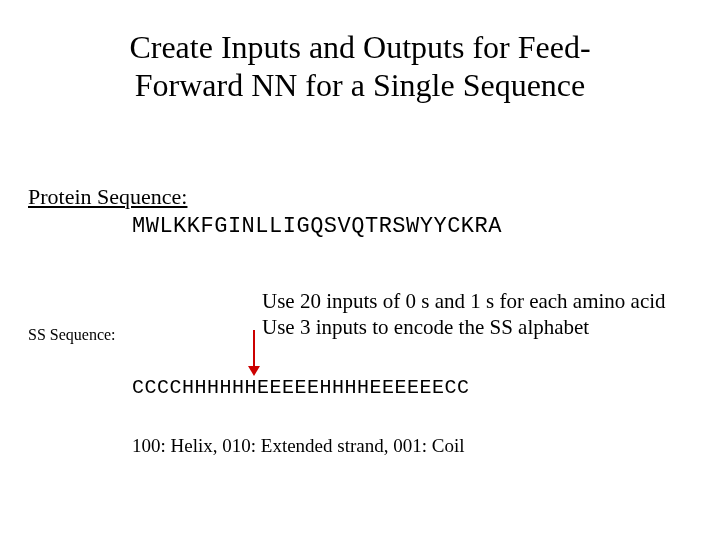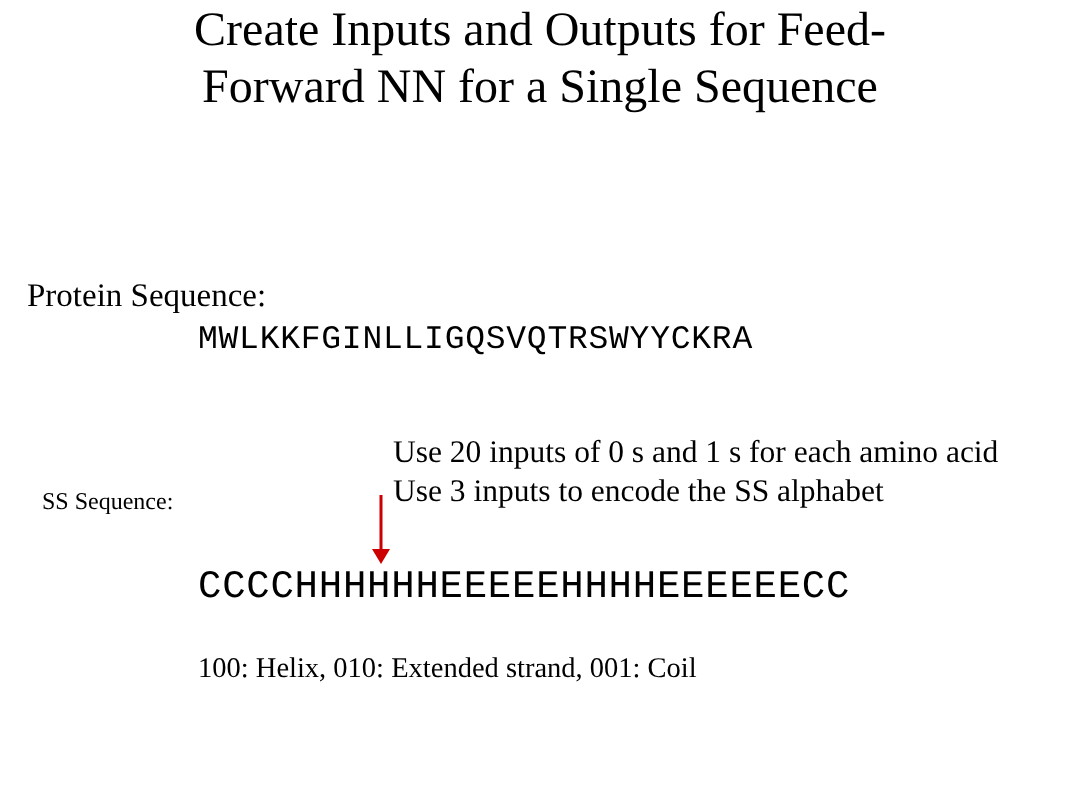--- a/index.html
+++ b/index.html
@@ -11,28 +11,30 @@
       width: 720px;
       height: 540px;
       background: #ffffff;
       font-family: "Times New Roman", Times, serif;
       color: #000000;
       position: relative;
     }
     .title {
       font-size: 32px;
       text-align: center;
+      padding-top: 28px;
       line-height: 1.2;
       font-weight: normal;
     }
     .label-protein {
       position: absolute;
       top: 184px;
-      left: 18px;
+      left: 28px;
       font-size: 22px;
+      text-decoration: underline;
     }
     .seq-protein {
       position: absolute;
       top: 214px;
       left: 132px;
       font-family: Liberation Mono, monospace;
       font-size: 22px;
       letter-spacing: 0.5px;
     }
     .note-block {
@@ -47,21 +49,21 @@
       position: absolute;
       top: 326px;
       left: 28px;
       font-size: 16px;
     }
     .seq-ss {
       position: absolute;
       top: 376px;
       left: 132px;
       font-family: "Courier New", Courier, monospace;
-      font-size: 26px;
+      font-size: 20px;
       letter-spacing: 0.5px;
     }
     .legend-block {
       position: absolute;
       top: 434px;
       left: 132px;
       font-size: 19px;
       line-height: 1.25;
     }
     .arrow-container {

